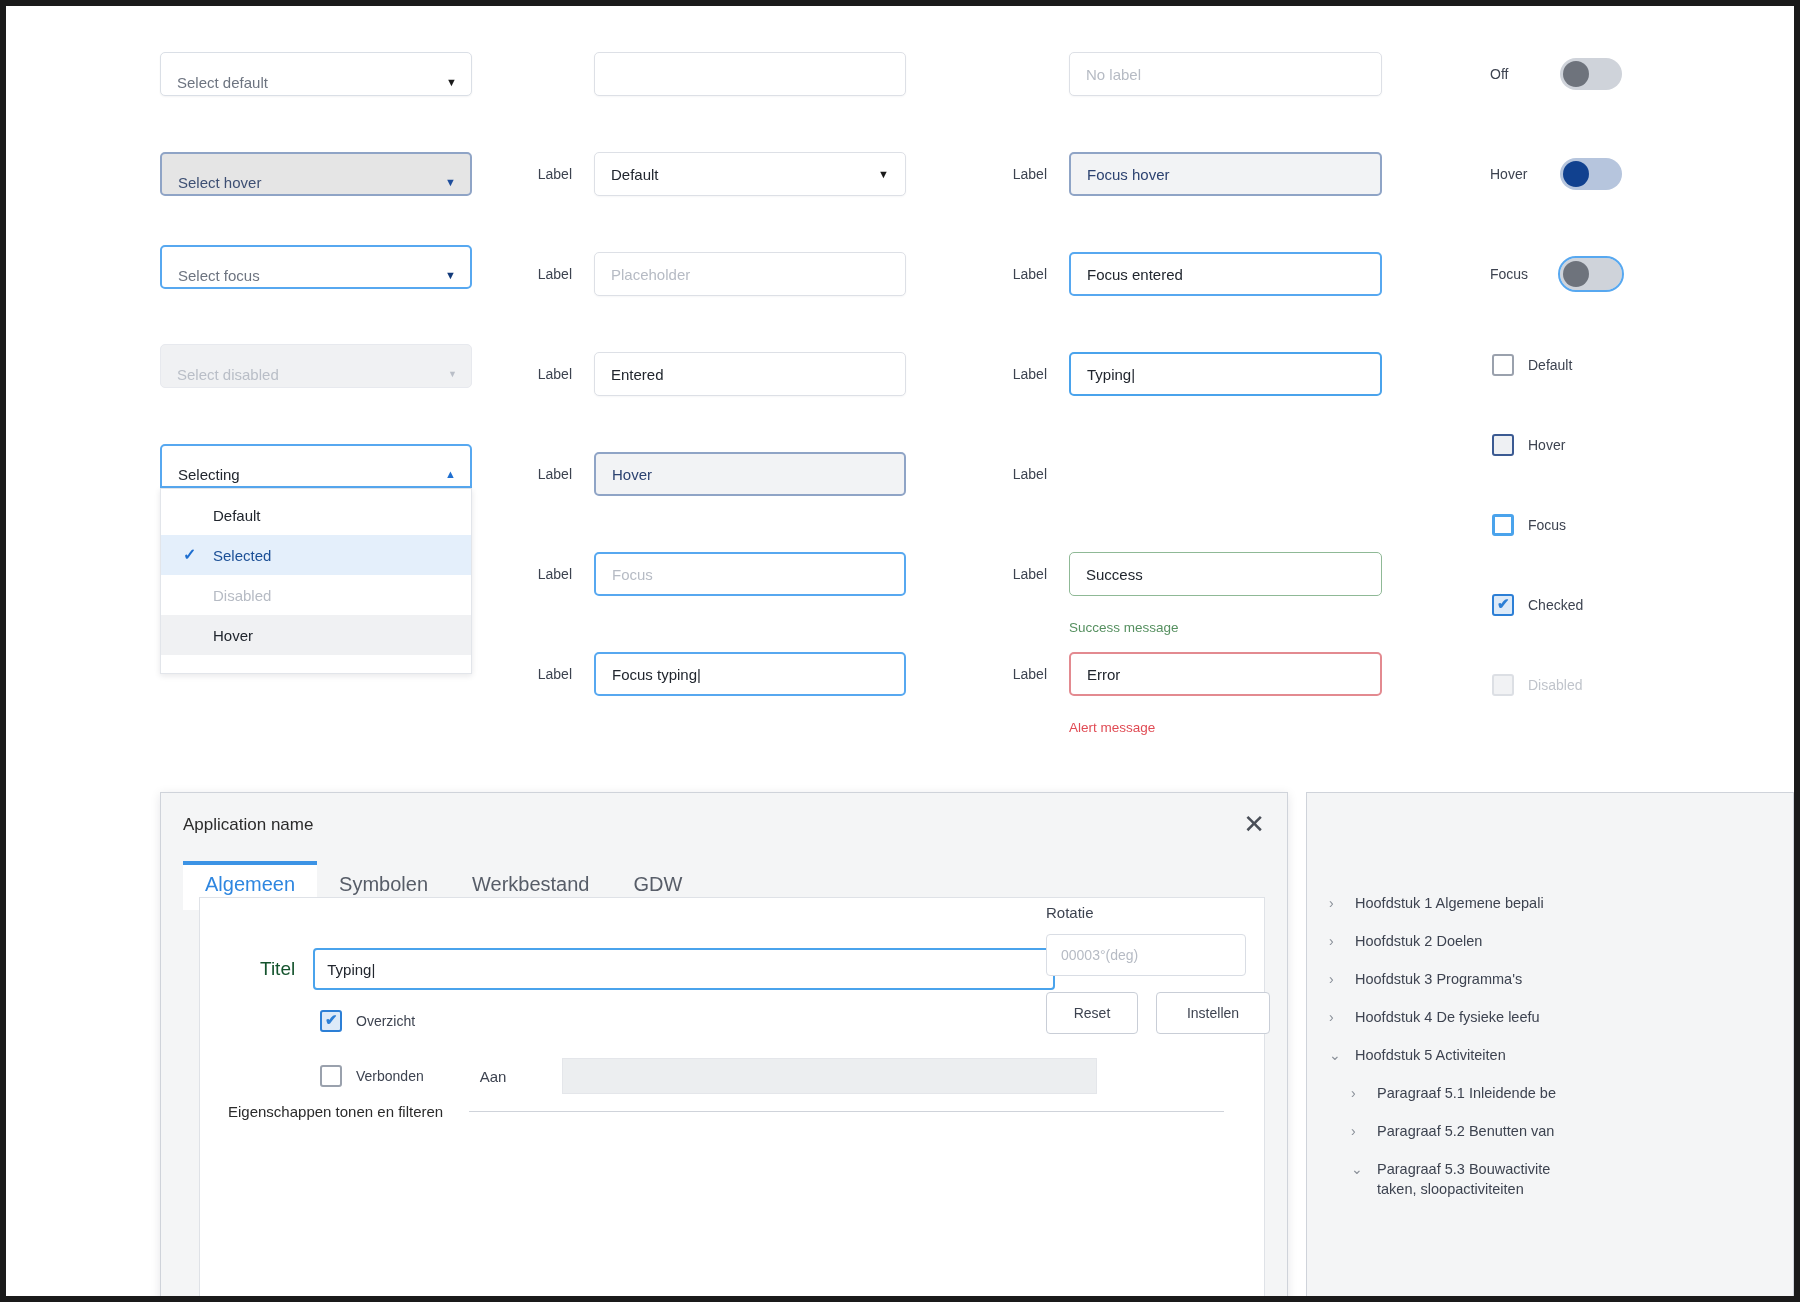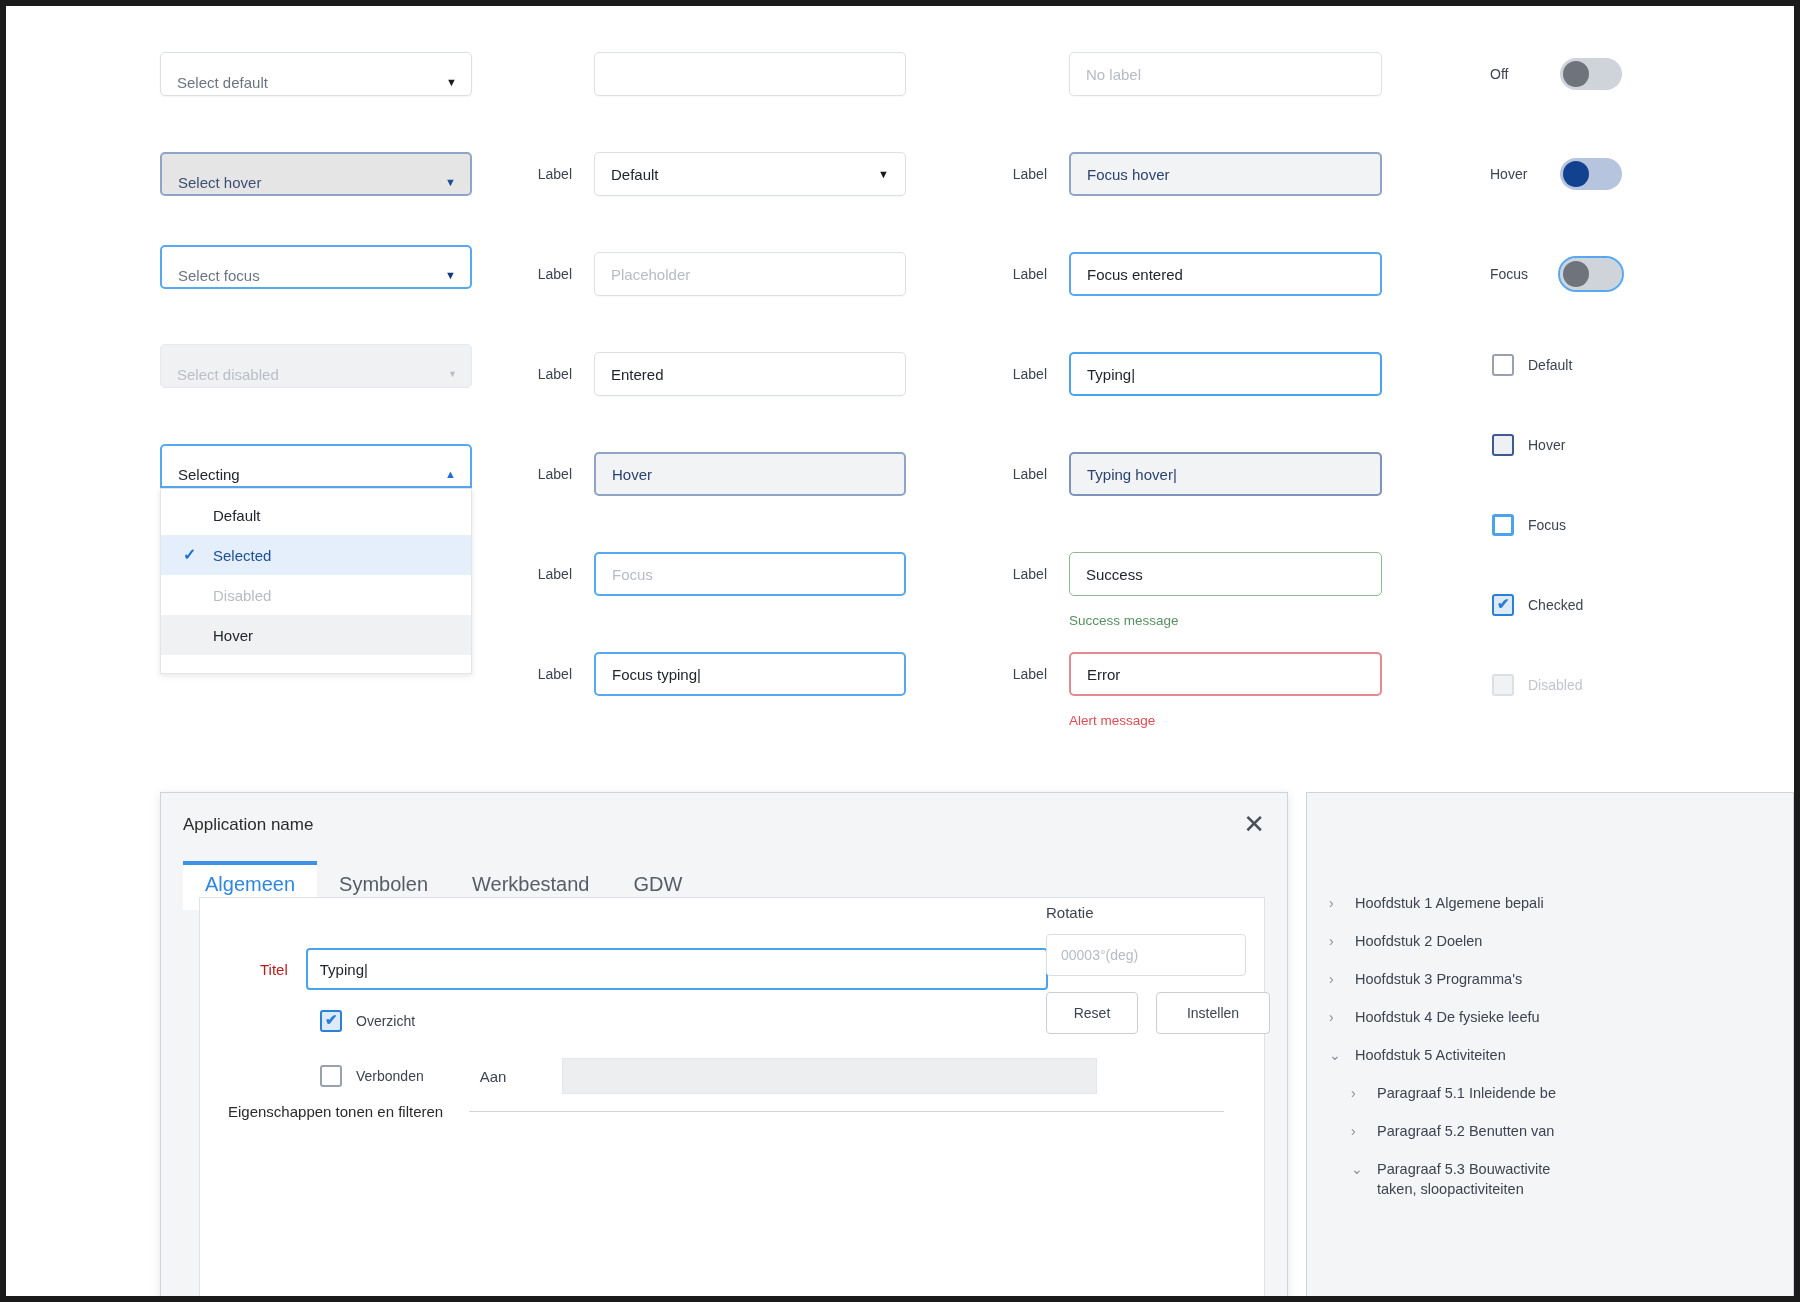--- a/index.html
+++ b/index.html
@@ -60,21 +60,21 @@
     color:#21262e;
   }
   .inp.ph { color:#b6bbc4; }
   .inp.i-default { border:1px solid #dde0e6; box-shadow:0 1px 2px rgba(16,24,40,.04);}
   .inp.i-hover { background:#f2f3f5; border:2px solid #8fa4c6; color:#2c4270; }
   .inp.i-focus { background:#fff; border:2px solid #57a8f0; }
   .inp.i-typing { background:#fff; border:2px solid #4aa3ec; }
   .inp.i-typinghover { background:#f2f3f5; border:2px solid #7d93bb; color:#2c4270; }
   .inp.i-success { background:#fff; border:1.5px solid #8fb996; }
   .inp.i-error { background:#fff; border:2px solid #e38a90; }
-  .msg { font-size:13.5px; margin-top:17px; }
+  .msg { font-size:13.5px; margin-top:24px; }
   .msg.ok { color:#569060; }
   .msg.err { color:#e04b54; }
 
   .w312 { width:312px; }
   .w313 { width:313px; }
 
   
   .tgl-label { font-size:14px; color:#3d4350; width:56px; text-align:left; }
   .toggle { width:62px; height:32px; border-radius:16px; position:relative; }
   .knob { position:absolute; top:3px; width:26px; height:26px; border-radius:50%; }
@@ -105,21 +105,21 @@
   .dlg-title { position:absolute; left:22px; top:22px; font-size:17px; color:#2b2b2b; }
   .dlg-close { position:absolute; right:22px; top:18px; font-size:26px; color:#4a4f58; line-height:1; }
   .tabs { position:absolute; left:22px; top:68px; display:flex; align-items:flex-end; gap:0; }
   .tab { padding:12px 22px 14px 22px; font-size:20px; color:#575d68; position:relative; }
   .tab.active { background:#fff; color:#2e86e0; }
   .tab.active:before { content:""; position:absolute; left:0; right:0; top:0; height:4px; background:#3c93e5; }
   .dlg-body {
     position:absolute; left:38px; top:104px; right:22px; bottom:0;
     background:#fff; border:1px solid #dfe2e7; border-bottom:none;
   }
-  .f-label { font-size:15px; color:#b91c1c; }
+  .f-label { font-size:19px; color:#14532d; }
   .titel-input {
     width:742px; height:42px; border:2px solid #4aa3ec; border-radius:4px;
     display:flex; align-items:center; padding:0 12px; font-size:15px; color:#21262e; background:#fff;
   }
   .rot-label { font-size:15px; color:#3d4350; }
   .rot-input {
     width:200px; height:42px; border:1px solid #d9dde4; border-radius:4px;
     display:flex; align-items:center; padding:0 14px; font-size:14px; color:#b6bbc4; background:#fff;
   }
   .btn {
@@ -257,25 +257,20 @@
       <div style="position: absolute; left: 985px; top: 346px; display: flex; align-items: flex-start;">
         <div class="lbl" style="line-height: 44px;">Label</div>
         <div>
           <div class="inp w313 i-typing">
             <span>Typing|</span>
           </div>
         </div>
       </div>
       <div style="position: absolute; left: 985px; top: 446px; display: flex; align-items: flex-start;">
         <div class="lbl" style="line-height: 44px;">Label</div>
-        <div>
-          <div class="inp w313 i-typinghover">
-            <span>Typing hover|</span>
-          </div>
-        </div>
       </div>
       <div style="position: absolute; left: 985px; top: 546px; display: flex; align-items: flex-start;">
         <div class="lbl" style="line-height: 44px;">Label</div>
         <div>
           <div class="inp w313 i-success">
             <span>Success</span>
           </div>
           <div class="msg ok">Success message</div>
         </div>
       </div>

